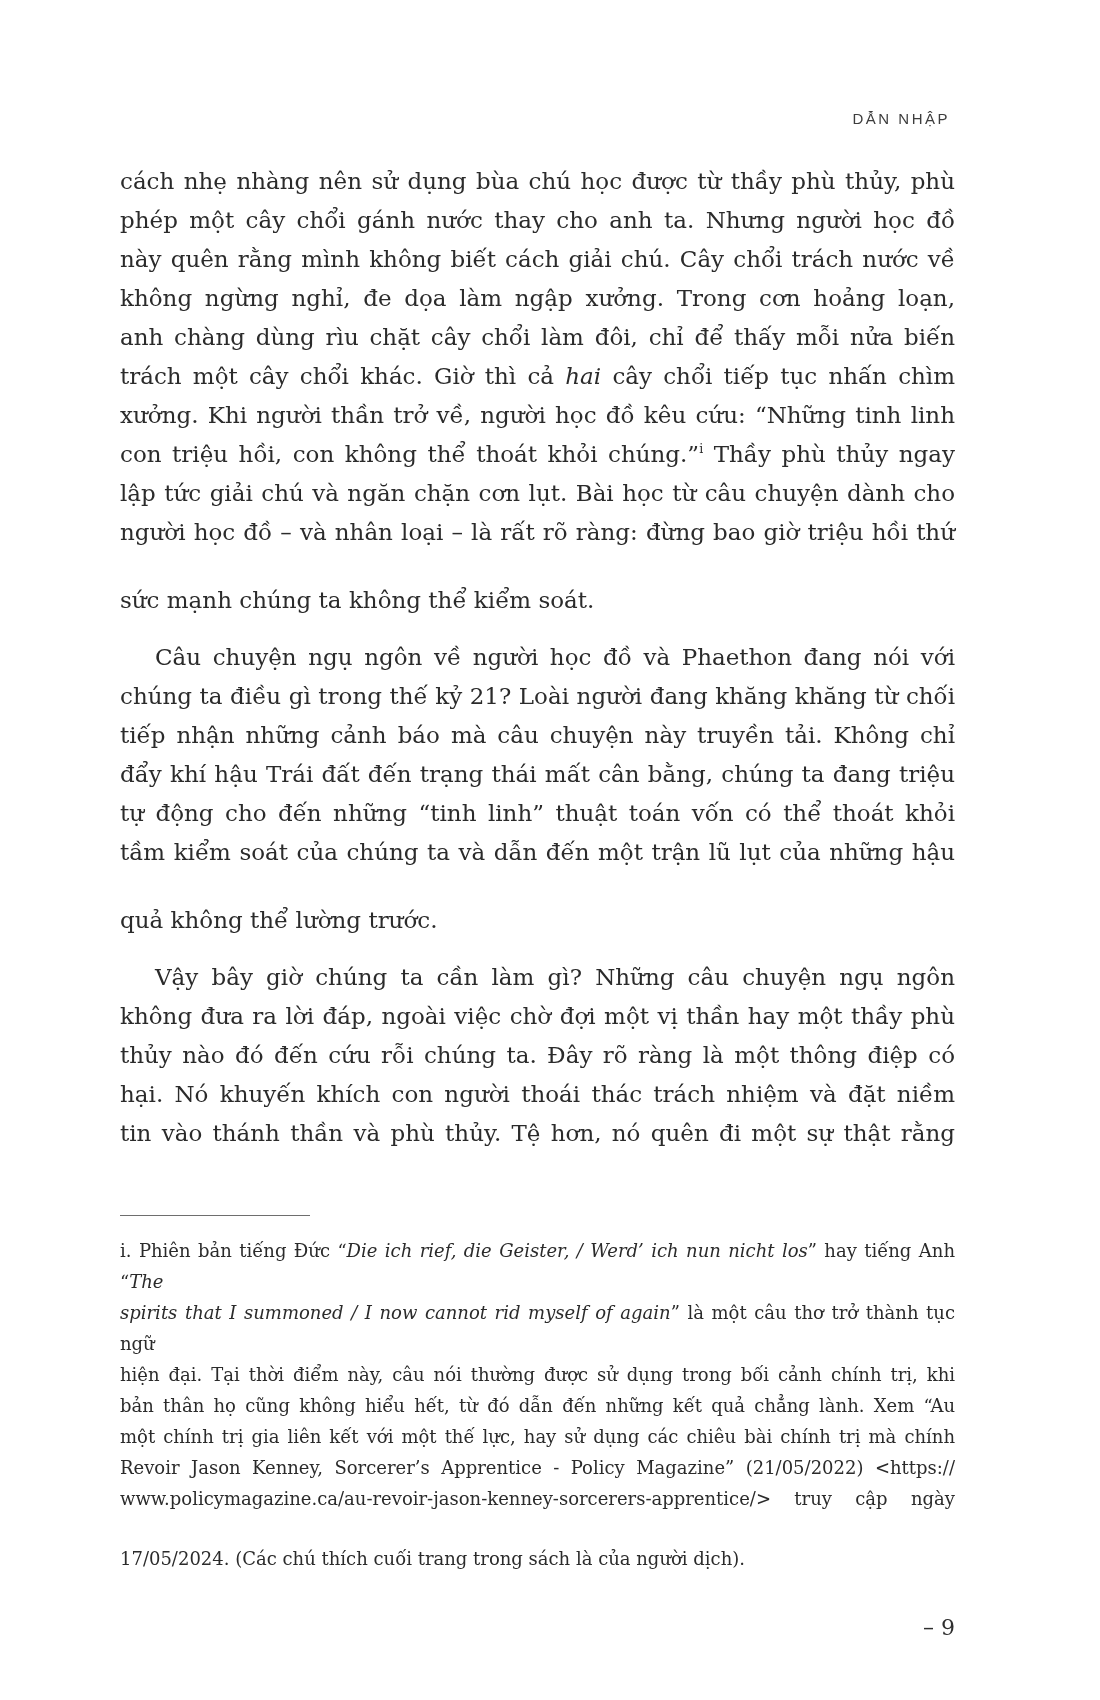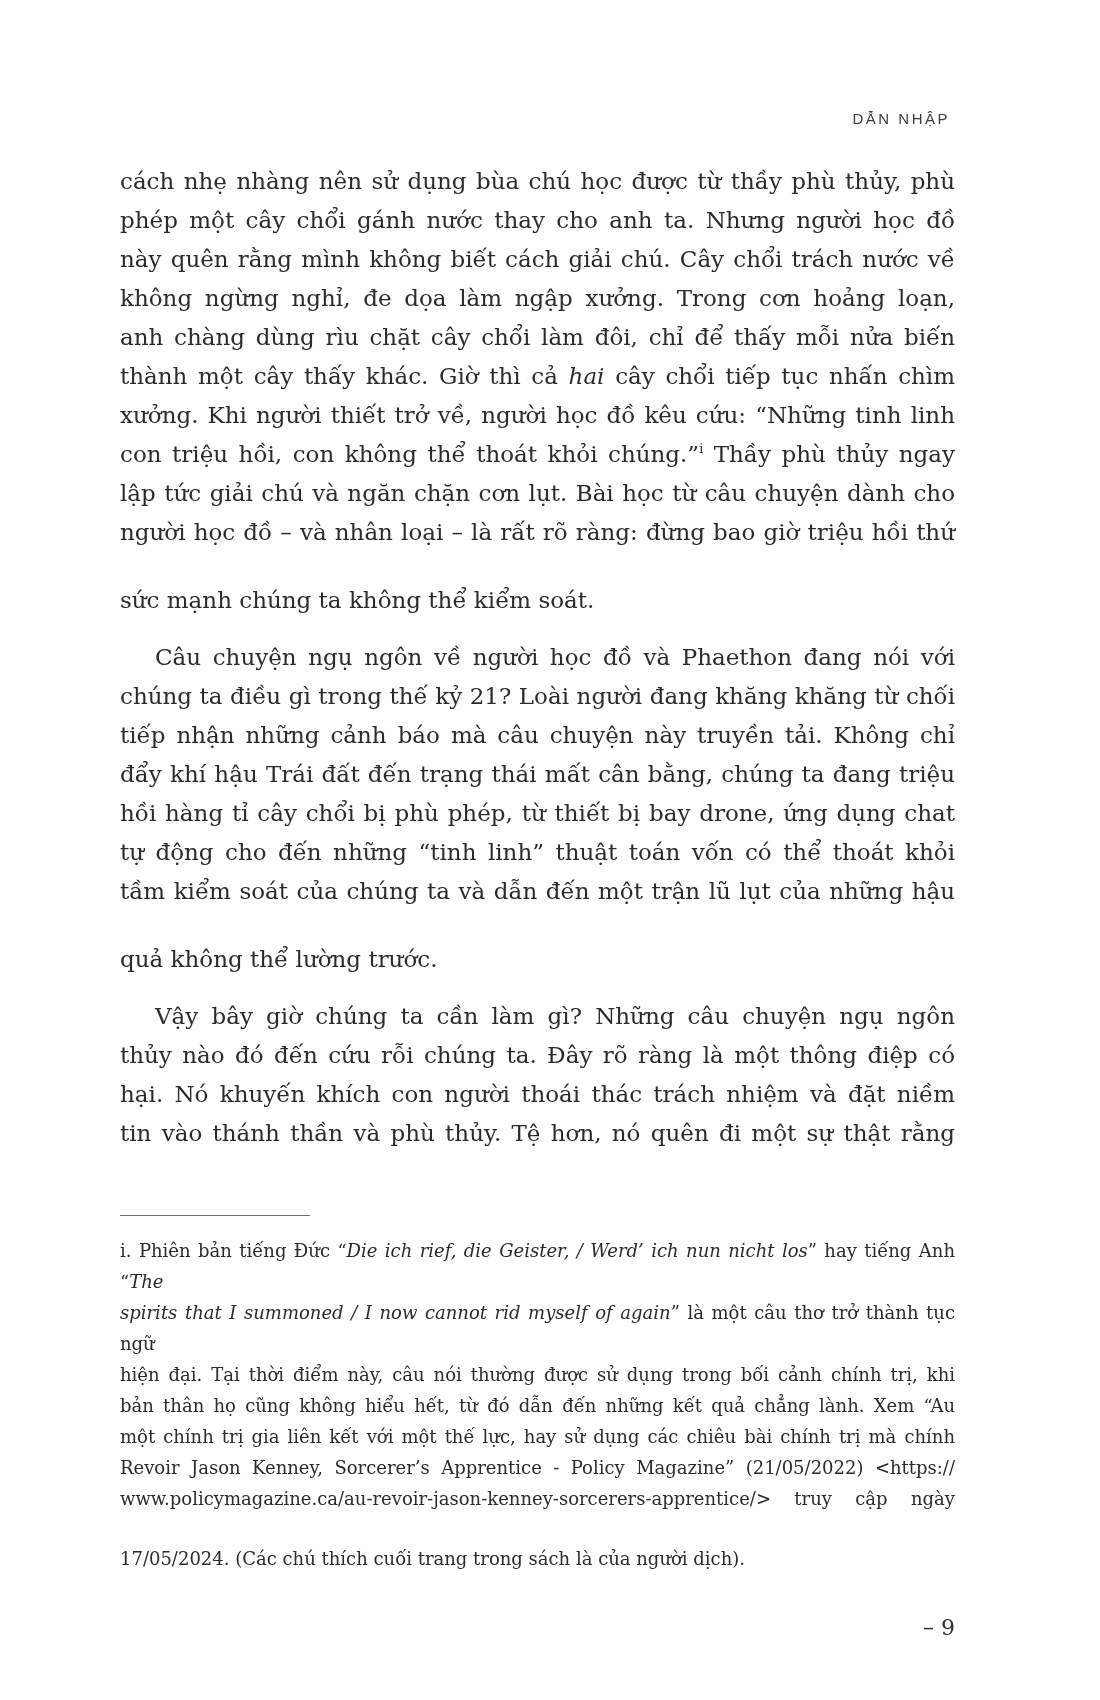--- a/index.html
+++ b/index.html
@@ -75,39 +75,39 @@
   <div class="running-head">DẪN NHẬP</div>
 
   <div class="content">
     <div class="body-text">
         <div class="para">
           <div class="line"><span>cách nhẹ nhàng nên sử dụng bùa chú học được từ thầy phù thủy, phù</span></div>
           <div class="line"><span>phép một cây chổi gánh nước thay cho anh ta. Nhưng người học đồ</span></div>
           <div class="line"><span>này quên rằng mình không biết cách giải chú. Cây chổi trách nước về</span></div>
           <div class="line"><span>không ngừng nghỉ, đe dọa làm ngập xưởng. Trong cơn hoảng loạn,</span></div>
           <div class="line"><span>anh chàng dùng rìu chặt cây chổi làm đôi, chỉ để thấy mỗi nửa biến</span></div>
-          <div class="line"><span>thành một cây thấy khác. Giờ thì cả </span><span class="it">hai</span><span> cây chổi tiếp tục nhấn chìm</span></div>
-          <div class="line"><span>xưởng. Khi người thiết trở về, người học đồ kêu cứu: “Những tinh linh</span></div>
+          <div class="line"><span>trách một cây chổi khác. Giờ thì cả </span><span class="it">hai</span><span> cây chổi tiếp tục nhấn chìm</span></div>
+          <div class="line"><span>xưởng. Khi người thần trở về, người học đồ kêu cứu: “Những tinh linh</span></div>
           <div class="line"><span>con triệu hồi, con không thể thoát khỏi chúng.”</span><span class="sup">i</span><span> Thầy phù thủy ngay</span></div>
           <div class="line"><span>lập tức giải chú và ngăn chặn cơn lụt. Bài học từ câu chuyện dành cho</span></div>
           <div class="line"><span>người học đồ – và nhân loại – là rất rõ ràng: đừng bao giờ triệu hồi thứ</span></div>
           <div class="line last"><span>sức mạnh chúng ta không thể kiểm soát.</span></div>
         </div>
         <div class="para">
           <div class="line indent"><span>Câu chuyện ngụ ngôn về người học đồ và Phaethon đang nói với</span></div>
           <div class="line"><span>chúng ta điều gì trong thế kỷ 21? Loài người đang khăng khăng từ chối</span></div>
           <div class="line"><span>tiếp nhận những cảnh báo mà câu chuyện này truyền tải. Không chỉ</span></div>
           <div class="line"><span>đẩy khí hậu Trái đất đến trạng thái mất cân bằng, chúng ta đang triệu</span></div>
-          <div class="line"><span>hồi hàng tỉ cây chổi bị phù phép, từ thiết bị bay drone, ứng dụng chat</span></div>
           <div class="line"><span>tự động cho đến những “tinh linh” thuật toán vốn có thể thoát khỏi</span></div>
           <div class="line"><span>tầm kiểm soát của chúng ta và dẫn đến một trận lũ lụt của những hậu</span></div>
           <div class="line last"><span>quả không thể lường trước.</span></div>
         </div>
         <div class="para">
           <div class="line indent"><span>Vậy bây giờ chúng ta cần làm gì? Những câu chuyện ngụ ngôn</span></div>
+          <div class="line"><span>không đưa ra lời đáp, ngoài việc chờ đợi một vị thần hay một thầy phù</span></div>
           <div class="line"><span>thủy nào đó đến cứu rỗi chúng ta. Đây rõ ràng là một thông điệp có</span></div>
           <div class="line"><span>hại. Nó khuyến khích con người thoái thác trách nhiệm và đặt niềm</span></div>
           <div class="line"><span>tin vào thánh thần và phù thủy. Tệ hơn, nó quên đi một sự thật rằng</span></div>
         </div>
       </div>
 
     <div class="rule"></div>
 
     <div class="footnote body-text">
         <div class="para">

